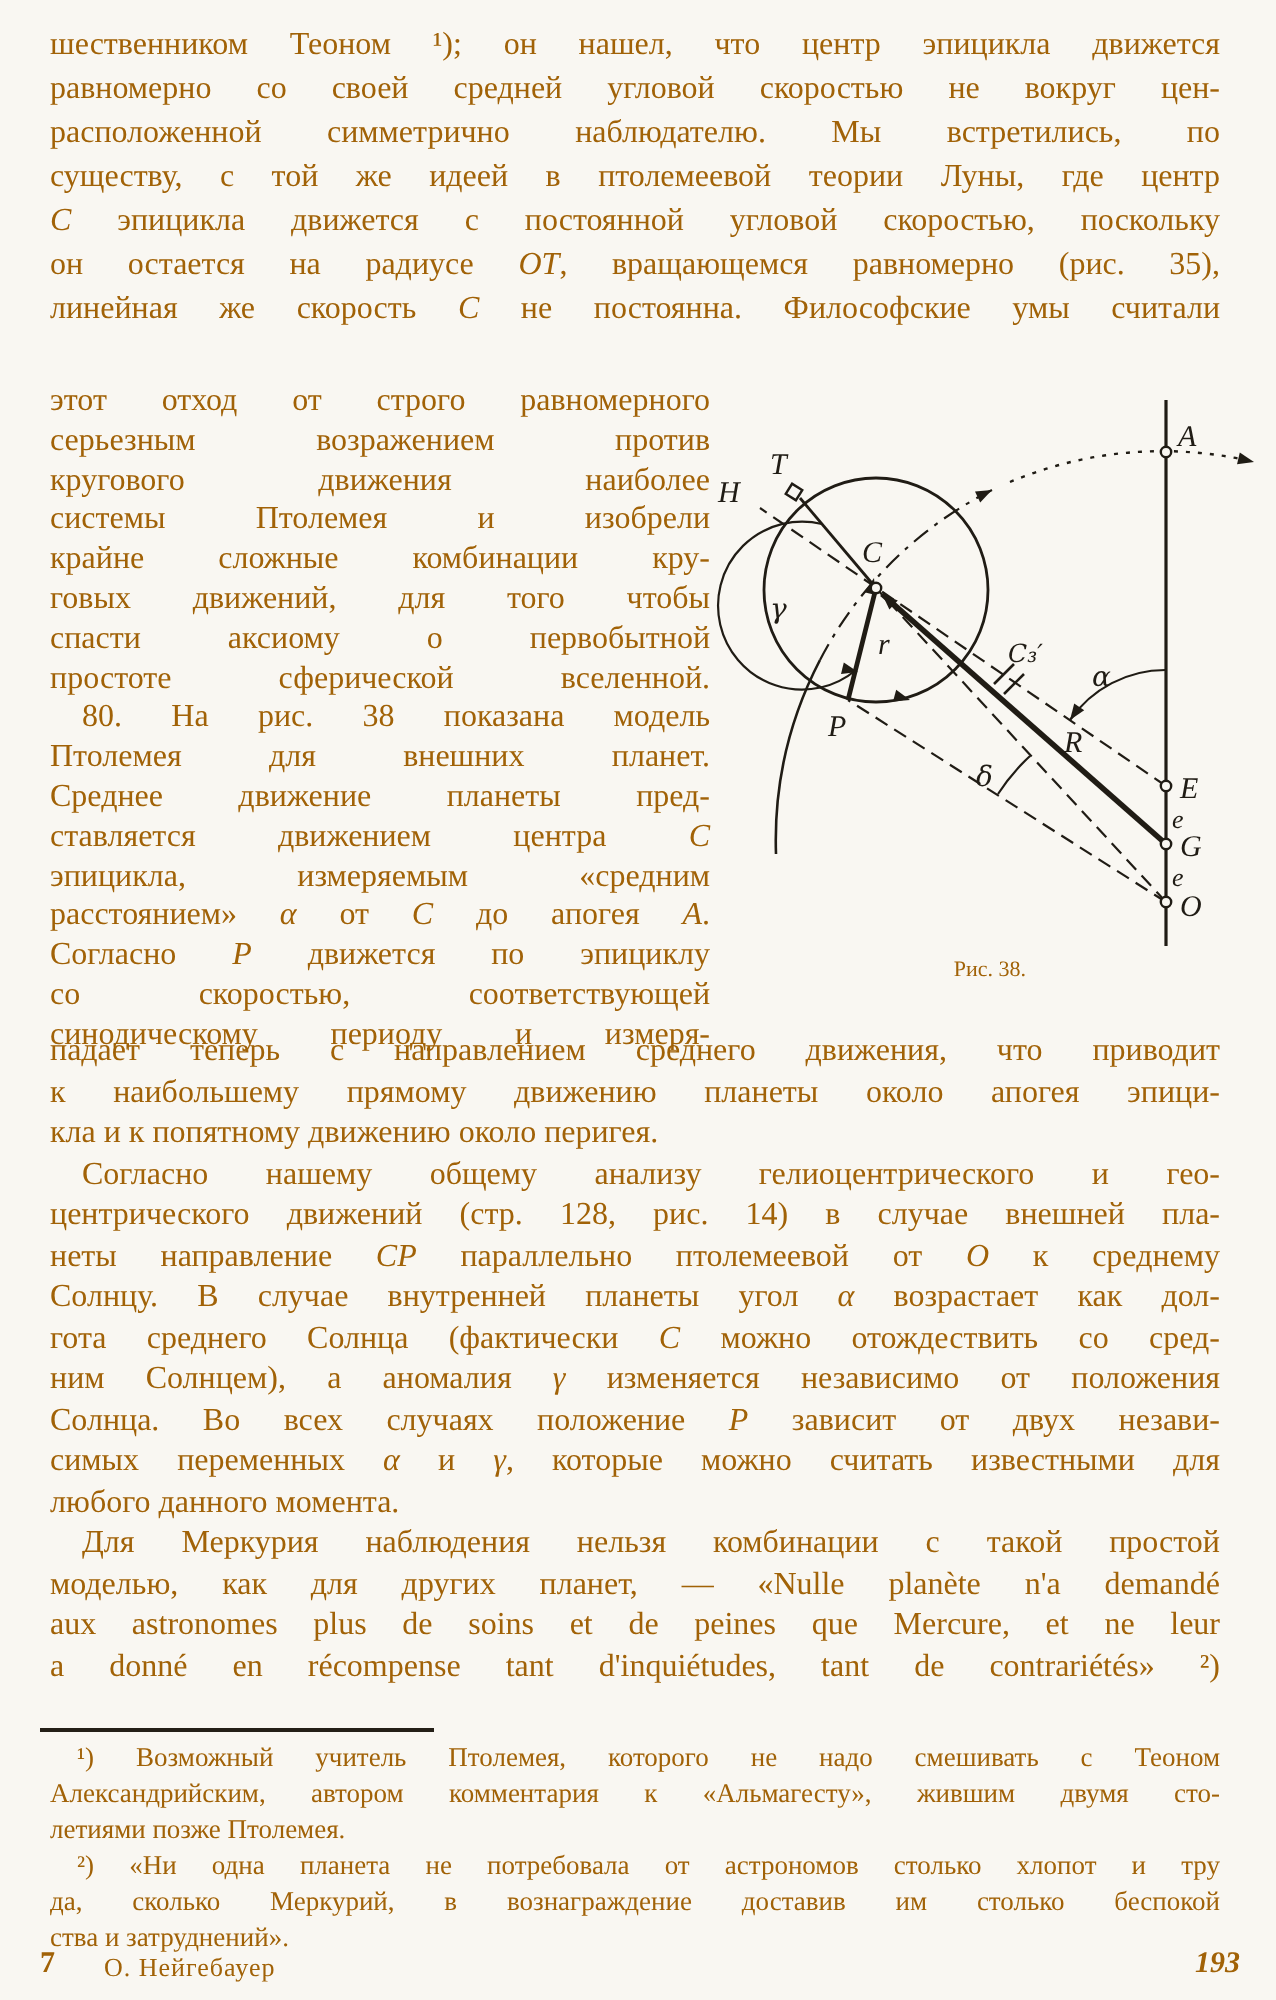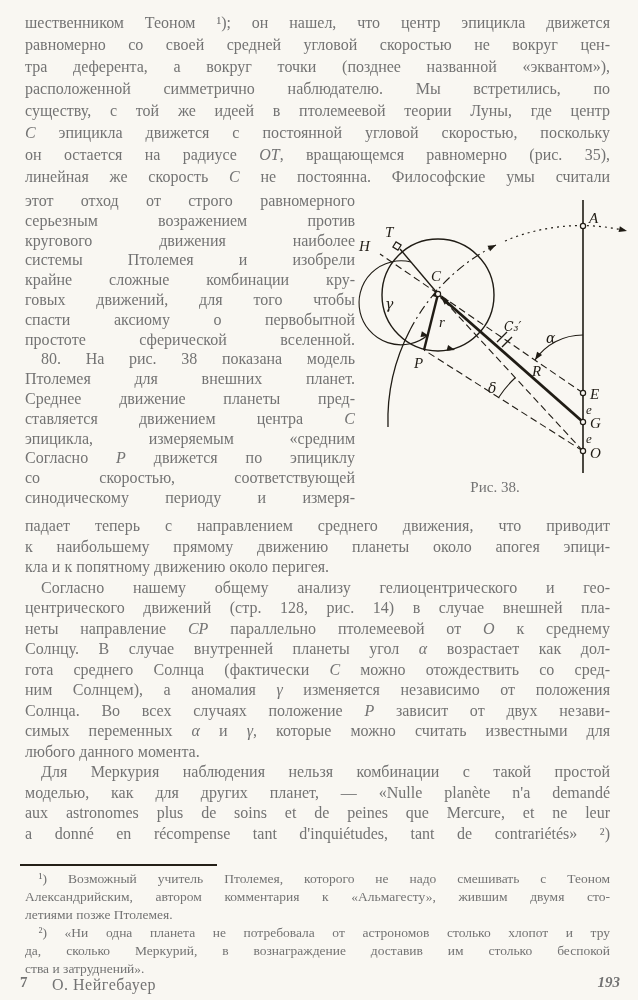--- a/index.html
+++ b/index.html
@@ -2,58 +2,57 @@
 <html><head>
 <meta charset="utf-8">
 <title>Scanned book page</title>
 <style>
   html,body{margin:0;padding:0;}
   .page{
     position:relative;
     width:638px;height:1000px;
     background:#f9f7f2;
     font-family:"Liberation Serif","DejaVu Serif",serif;
-    color:#737373;
+    color:#a16207;
     overflow:hidden;
   }
   .block{position:absolute;}
   .tline{
     text-align:justify;
     text-align-last:justify;
     white-space:normal;
     overflow:visible;
   }
   .rag{text-align:right;text-align-last:left;}
   .iv{font-style:italic;}
   .para1{left:25px;top:12px;width:585px;font-size:16px;line-height:22px;}
   .leftcol{left:25px;top:191px;width:330px;font-size:16px;line-height:19.8px;}
   .lower{left:25px;top:516px;width:585px;font-size:16px;line-height:20.5px;}
   .footnotes{left:25px;top:870px;width:585px;font-size:13.5px;line-height:18px;}
   .fnrule{left:20px;top:864px;width:197px;height:1.5px;background:#241f17;}
   .figwrap{left:355px;top:190px;width:283px;height:300px;}
-  .figcaption{left:440px;top:479px;width:110px;text-align:center;font-size:15px;}
+  .figcaption{left:440px;top:479px;width:110px;text-align:center;font-size:11px;}
   .pagefooter{left:0;top:974px;width:638px;height:22px;font-size:14px;}
   .foot-num{position:absolute;left:20px;top:0;font-weight:bold;font-size:15px;}
-  .foot-author{position:absolute;left:52px;top:2px;font-size:16px;letter-spacing:0.5px;}
+  .foot-author{position:absolute;left:52px;top:2px;font-size:13px;letter-spacing:0.5px;}
   .foot-page{position:absolute;right:18px;top:0;font-weight:bold;font-style:italic;font-size:15px;}
   svg text{fill:#201c15;}
   .flab{font-family:"Liberation Serif","DejaVu Serif",serif;font-style:italic;font-size:15px;}
   .flab-sm{font-family:"Liberation Serif","DejaVu Serif",serif;font-style:italic;font-size:13px;}
   .flab-gr{font-family:"DejaVu Serif",serif;font-style:italic;font-size:14px;}
   .flab-c3{font-family:"DejaVu Serif",serif;font-style:italic;font-size:12.5px;}
 </style>
 </head>
 <body>
 
 <div class="page">
 
   <div class="block para1">
       <div class="tline"><span>шественником Теоном ¹); он нашел, что центр эпицикла движется</span></div>
       <div class="tline"><span>равномерно со своей средней угловой скоростью не вокруг цен-</span></div>
-      <div class="tline"><span>тра деферента, а вокруг точки (позднее названной «эквантом»),</span></div>
       <div class="tline"><span>расположенной симметрично наблюдателю. Мы встретились, по</span></div>
       <div class="tline"><span>существу, с той же идеей в птолемеевой теории Луны, где центр</span></div>
       <div class="tline"><span class="iv">C</span><span> эпицикла движется с постоянной угловой скоростью, поскольку</span></div>
       <div class="tline"><span>он остается на радиусе </span><span class="iv">OT</span><span>, вращающемся равномерно (рис. 35),</span></div>
       <div class="tline"><span>линейная же скорость </span><span class="iv">C</span><span> не постоянна. Философские умы считали</span></div>
     </div>
 
   <div class="block leftcol">
       <div class="tline"><span>этот отход от строго равномерного</span></div>
       <div class="tline"><span>серьезным возражением против</span></div>
@@ -61,20 +60,21 @@
       <div class="tline"><span>системы Птолемея и изобрели</span></div>
       <div class="tline"><span>крайне сложные комбинации кру-</span></div>
       <div class="tline"><span>говых движений, для того чтобы</span></div>
       <div class="tline"><span>спасти аксиому о первобытной</span></div>
       <div class="tline"><span>простоте сферической вселенной.</span></div>
       <div class="tline"><span> 80. На рис. 38 показана модель</span></div>
       <div class="tline"><span>Птолемея для внешних планет.</span></div>
       <div class="tline"><span>Среднее движение планеты пред-</span></div>
       <div class="tline"><span>ставляется движением центра </span><span class="iv">C</span></div>
       <div class="tline"><span>эпицикла, измеряемым «средним</span></div>
+      <div class="tline"><span>расстоянием» </span><span class="iv">α</span><span> от </span><span class="iv">C</span><span> до апогея </span><span class="iv">A</span><span>.</span></div>
       <div class="tline"><span>Согласно </span><span class="iv">P</span><span> движется по эпициклу</span></div>
       <div class="tline"><span>со скоростью, соответствующей</span></div>
       <div class="tline"><span>синодическому периоду и измеря-</span></div>
     </div>
 
   <div class="block figwrap">
     <svg width="283" height="300" viewBox="0 0 283 300">
       <g stroke="#201c15" fill="none">
 
         <path d="M228 10 L228 283" stroke-width="1.6"></path>

